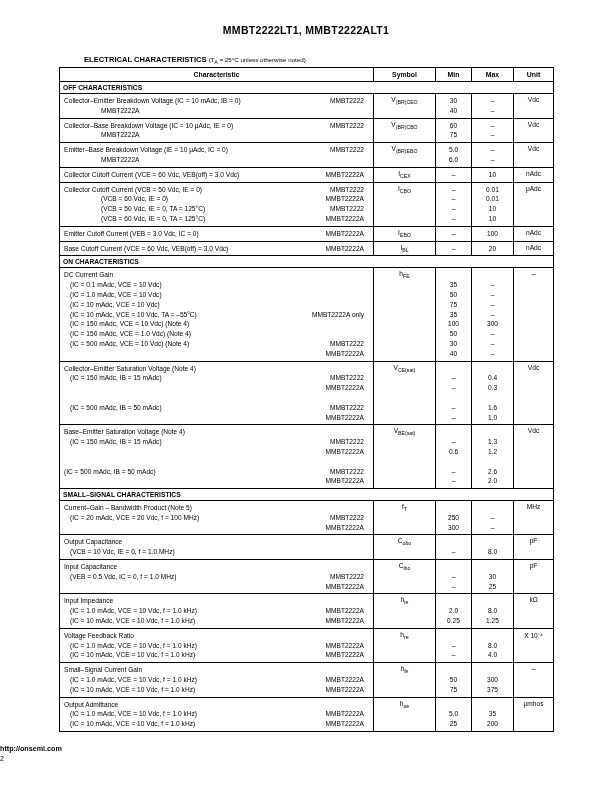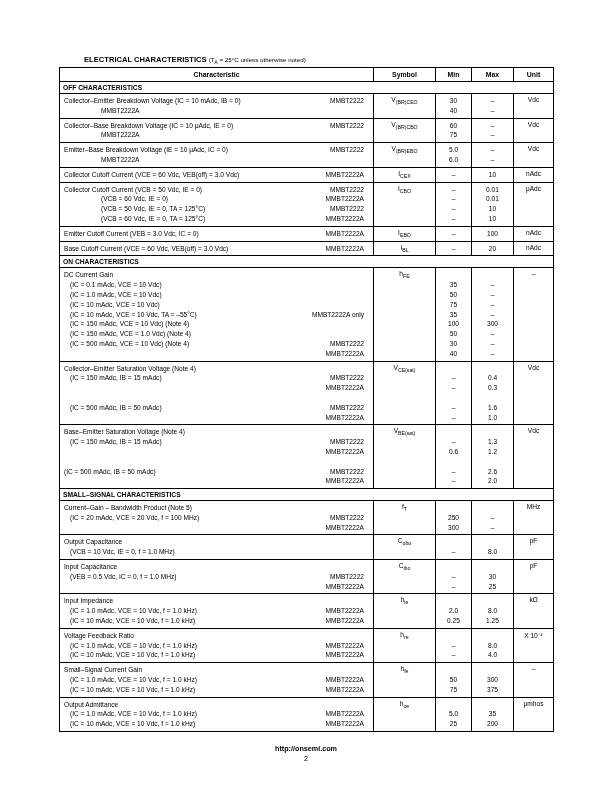--- a/index.html
+++ b/index.html
@@ -37,29 +37,30 @@
   .c-char{padding-left:4px;padding-right:9px;}
   .c-sym,.c-min,.c-max,.c-unit{text-align:center;}
   .c-sym sub{font-size:5.2px;}
   .line{display:flex;justify-content:space-between;height:9.8px;line-height:9.8px;white-space:nowrap;}
   .vline{height:9.8px;line-height:9.8px;}
   .ind0{padding-left:0;}
   .ind1{padding-left:6px;}
   .ind2{padding-left:37px;}
   .model{text-align:right;}
 
-  .footer{position:absolute;top:744px;left:0;width:612px;text-align:center;}
+  .footer{position:absolute;top:744px;left:0;width:612px;text-align:left;}
   .footer .url{font-size:7.2px;font-weight:bold;}
   .footer .pageno{font-size:7px;margin-top:2px;}
 </style>
 </head>
 <body>
 
 <div class="page">
 
+  <div class="doc-title">MMBT2222LT1, MMBT2222ALT1</div>
 
   <div class="heading">
     <span class="h-bold">ELECTRICAL CHARACTERISTICS</span>
     <span class="h-note"><span>(T</span><sub>A</sub><span> = 25°C unless otherwise noted)</span></span>
   </div>
 
   <div class="char-table">
     <div class="t-head">
       <div class="cell">Characteristic</div>
       <div class="cell">Symbol</div>

